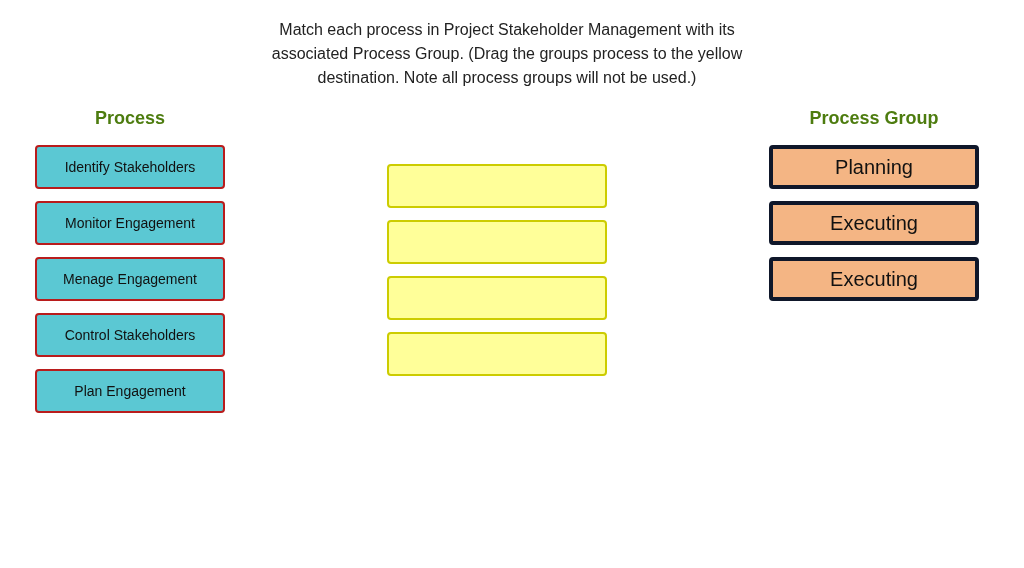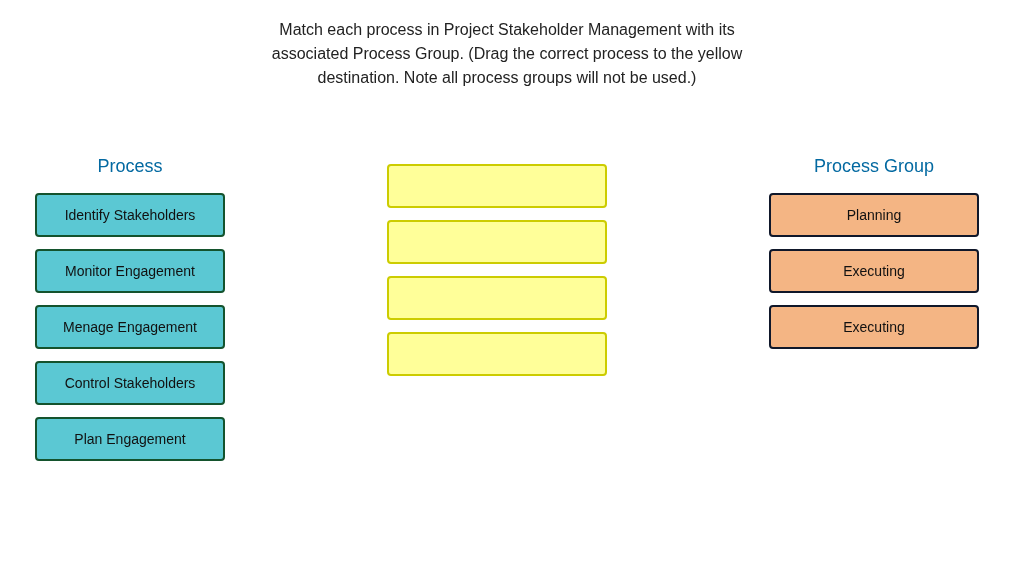--- a/index.html
+++ b/index.html
@@ -54,32 +54,31 @@
 
     .col-dropzones {
       width: 230px;
     }
 
     .col-groups {
       width: 220px;
     }
 
     .col-header {
-      font-weight: normal;
+      font-weight: bold;
       font-size: 18px;
       margin-bottom: 16px;
-      color: #0369a1;
-      margin-top: 48px;
+      color: #4d7c0f;
     }
 
     .process-item {
       width: 190px;
       height: 44px;
       background: #5bc8d3;
-      border: 2px solid #14532d;
+      border: 2px solid #b91c1c;
       border-radius: 4px;
       display: flex;
       align-items: center;
       justify-content: center;
       font-size: 14px;
       color: #111;
       margin-bottom: 12px;
       cursor: grab;
       user-select: none;
       text-align: left;
@@ -94,43 +93,43 @@
       margin-bottom: 12px;
       display: flex;
       align-items: center;
       justify-content: center;
     }
 
     .group-item {
       width: 210px;
       height: 44px;
       background: #f4b584;
-      border: 2px solid #0f172a;
+      border: 4px solid #0f172a;
       border-radius: 4px;
       display: flex;
       align-items: center;
       justify-content: center;
-      font-size: 14px;
+      font-size: 20px;
       color: #111;
       margin-bottom: 12px;
       text-align: center;
     }
 
     .spacer {
       height: 56px;
     }
   </style>
 </head>
 <body>
 
 <div class="page-container">
 
   <div class="instructions">
     <span>Match each process in Project Stakeholder Management with its</span><br>
-    <span>associated Process Group. (Drag the correct process to the yellow</span><br>
+    <span>associated Process Group. (Drag the groups process to the yellow</span><br>
     <span>destination.  Note all process groups will not be used.)</span>
   </div>
 
   <div class="columns-wrapper">
 
     <div class="column col-process">
       <div class="col-header">Process</div>
 
       <div class="process-item" draggable="true">
         <span>Identify Stakeholders</span>

